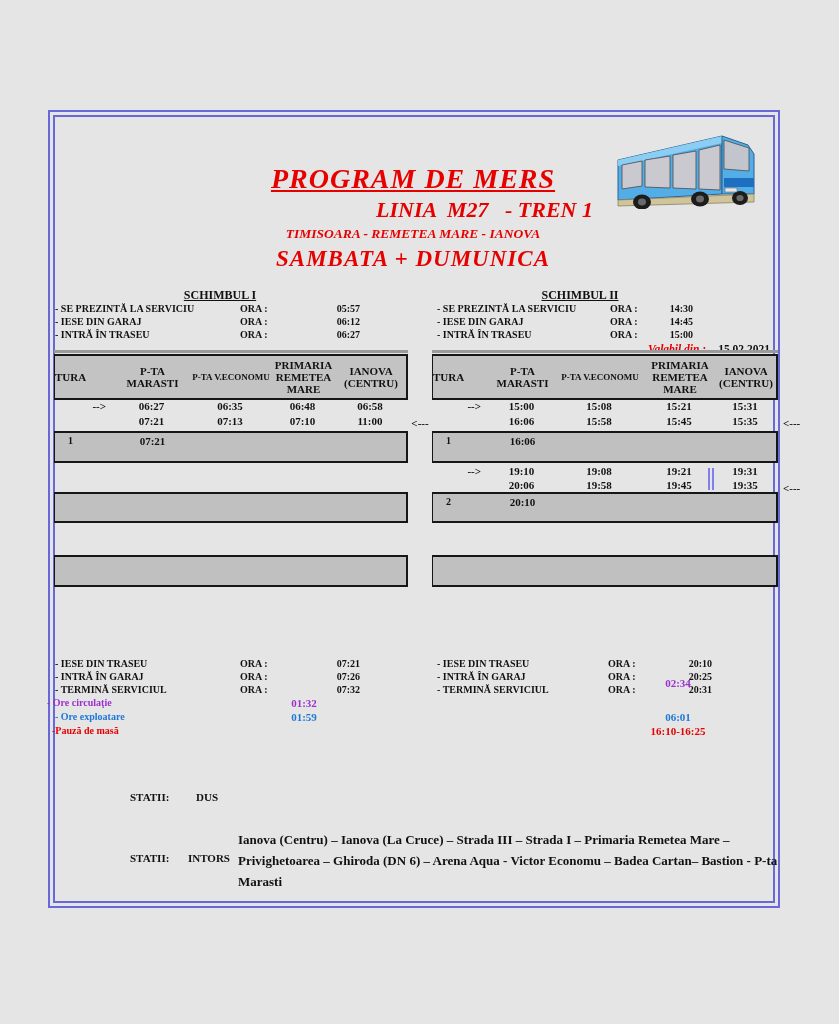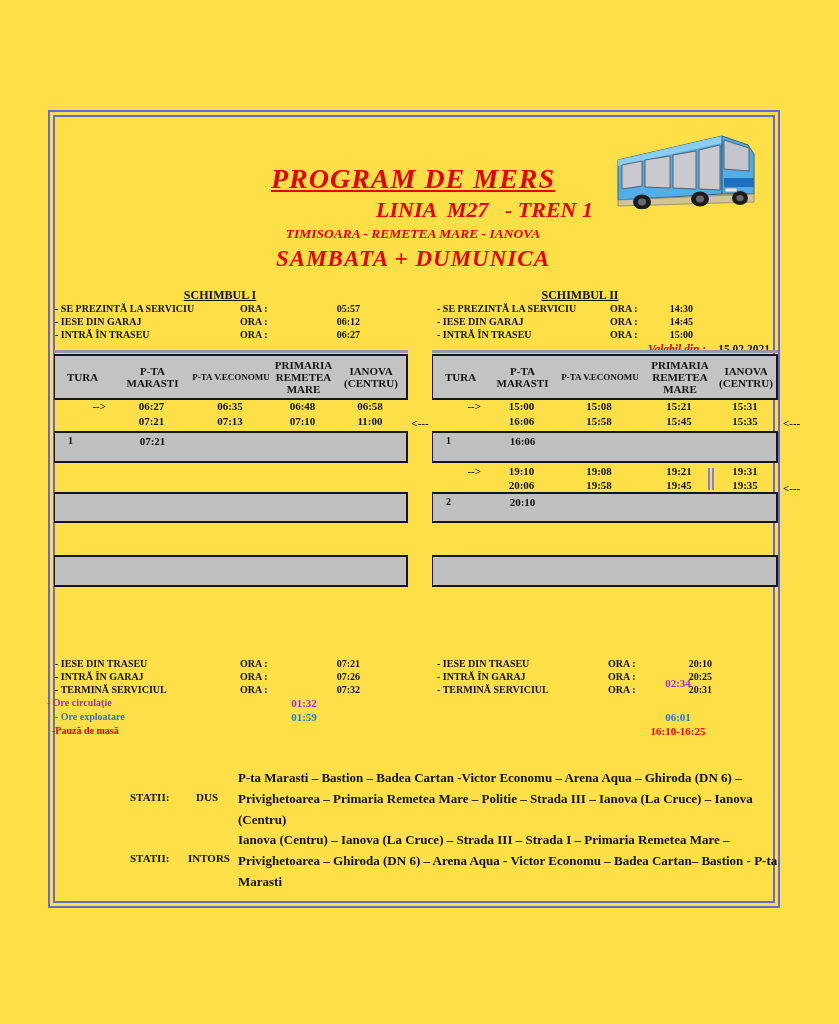--- a/index.html
+++ b/index.html
@@ -1,18 +1,18 @@
 <!DOCTYPE html>
 <html><head>
 <meta charset="utf-8">
 <style>
   * { margin:0; padding:0; box-sizing:border-box; }
   html,body { background:#ffffff; }
   #canvas {
-    position:relative; width:839px; height:1024px; background:#fde047;
+    position:relative; width:839px; height:1024px; background:#e5e5e5;
     font-family:"Liberation Serif","DejaVu Serif",serif; color:#111; overflow:hidden;
   }
   .abs { position:absolute; }
   .red { color:#e60000; }
 
   
   .page-border { left:48px; top:110px; width:732px; height:798px; border:7px double #6868d8; }
 
   
   .doc-title { left:233px; top:163px; width:360px; font-size:28px; font-weight:bold; font-style:italic;
@@ -41,21 +41,21 @@
   .t1 { left:54px;  width:354px; }
   .t2 { left:432px; width:346px; }
   .strip { position:absolute; left:0; top:0; width:100%; height:3px; background:#9a9a9a; }
   .thead { position:absolute; left:0; top:4px; width:100%; height:46px; background:#c3c3c3;
            border:2px solid #161616; border-left-width:1px; }
   .grid { display:grid; height:100%; }
   .t1 .grid { grid-template-columns:60px 75px 82px 63px 72px; }
   .t2 .grid { grid-template-columns:57px 65px 90px 70px 62px; }
   .hcell { display:flex; align-items:center; justify-content:center; text-align:center;
            font-size:11px; font-weight:bold; line-height:1.12; }
-  .hcell.tura { justify-content:flex-start; padding-left:12px; }
+  .hcell.tura { justify-content:flex-start; padding-left:0; }
   .hcell.small { font-size:9px; }
   .sec1 { position:absolute; left:0; top:50px; width:100%; height:31px; }
   .sec2 { position:absolute; left:0; top:113px; width:100%; height:29px; padding-top:2px; }
   .trow { height:15px; }
   .cell { font-size:11px; font-weight:bold; text-align:center; }
   .cell.tura-cell { text-align:right; padding-right:8px; }
   .band { position:absolute; left:0; width:100%; background:#c0c0c0; border:2px solid #161616; border-left-width:1px; }
   .band1 { top:81px;  height:32px; }
   .band2 { top:142px; height:31px; }
   .band3 { top:205px; height:32px; }
@@ -289,19 +289,18 @@
     <span>- TERMINĂ SERVICIUL</span>
     <span class="ora" style="left:171px;">ORA :</span>
     <span class="time" style="width:72px;">20:31</span>
   </div>
   <div class="abs cval purple" style="left:630px; top:677px; width:96px;font-family:Liberation Serif, serif;">02:34</div>
   <div class="abs cval blue" style="left:630px; top:711px; width:96px;">06:01</div>
   <div class="abs cval red" style="left:630px; top:725px; width:96px;">16:10-16:25</div>
 
   <div class="abs st-label" style="left:130px; top:791px;">STATII:</div>
   <div class="abs st-label" style="left:196px; top:791px;">DUS</div>
-  <div class="abs st-text" style="left:238px; top:767px; width:545px;">P-ta Marasti – Bastion – Badea Cartan -Victor Economu – Arena Aqua – Ghiroda (DN 6) – Privighetoarea – Primaria Remetea Mare – Politie – Strada III – Ianova (La Cruce) – Ianova (Centru)</div>
 
   <div class="abs st-label" style="left:130px; top:852px;">STATII:</div>
   <div class="abs st-label" style="left:188px; top:852px;">INTORS</div>
   <div class="abs st-text" style="left:238px; top:829px; width:545px;">Ianova (Centru) – Ianova (La Cruce) – Strada III – Strada I – Primaria Remetea Mare – Privighetoarea – Ghiroda (DN 6) – Arena Aqua - Victor Economu – Badea Cartan– Bastion - P-ta Marasti</div>
 
 </div>
 
 </body></html>

